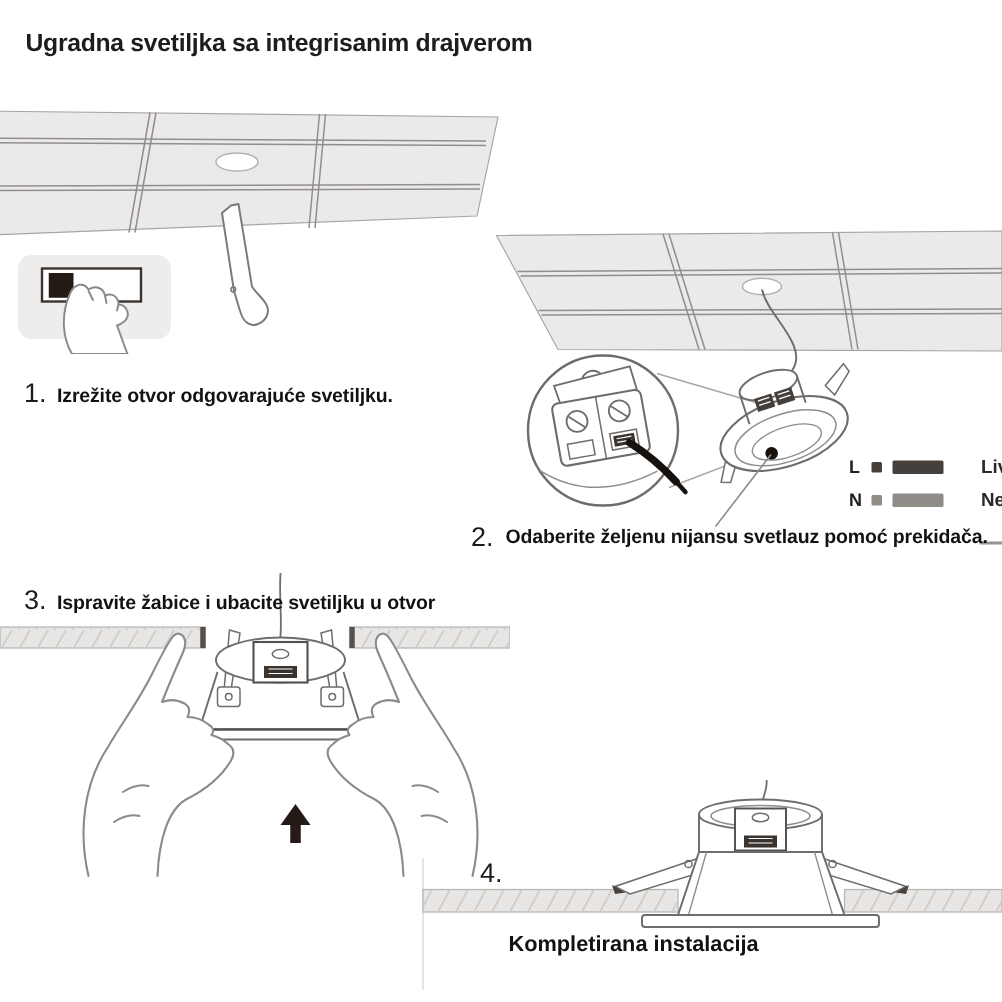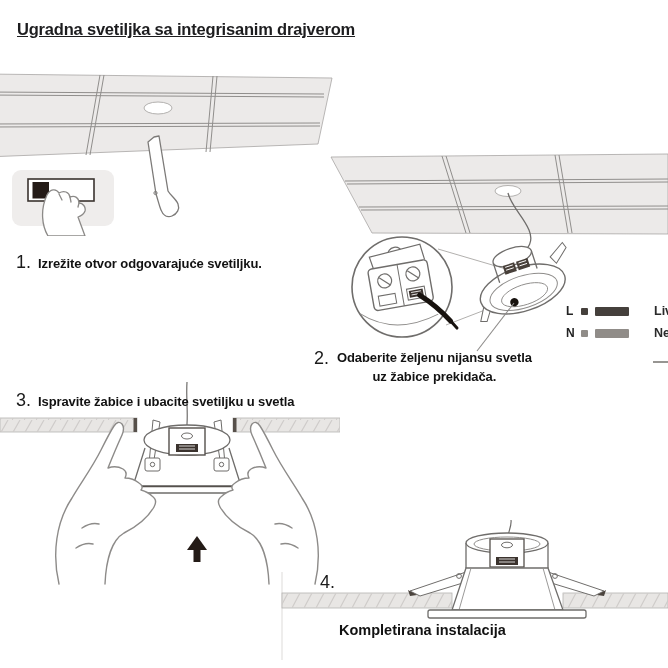--- a/index.html
+++ b/index.html
@@ -1,25 +1,25 @@
 <!DOCTYPE html>
 <html><head>
 <meta charset="utf-8">
 <style>
   html,body{margin:0;padding:0;background:#fff;}
   .sheet{position:relative;width:668px;height:668px;background:#ffffff;overflow:hidden;
          font-family:"Liberation Sans","DejaVu Sans",sans-serif;}
   .abs{position:absolute;}
   .title{position:absolute;left:17px;top:20px;margin:0;font-size:16.5px;font-weight:700;
-         color:#1d1d1f;letter-spacing:-0.2px;text-decoration:underline;}
+         color:#1d1d1f;letter-spacing:-0.2px;}
   .step-line{position:absolute;display:flex;align-items:baseline;gap:7px;}
   .step-num{font-size:18px;font-weight:500;color:#1b1b1b;}
   .step-txt{font-size:13px;font-weight:700;color:#121212;letter-spacing:-0.1px;}
   .step2-block{position:absolute;left:314px;top:348px;display:flex;gap:8px;align-items:flex-start;}
-  .step2-lines{display:flex;flex-direction:column;align-items:center;line-height:19px;}
+  .step2-lines{display:flex;flex-direction:row;align-items:center;line-height:19px;}
   .caption{position:absolute;left:339px;top:622px;font-size:14.5px;font-weight:700;color:#121212;}
   .legend{position:absolute;left:566px;top:304px;display:flex;flex-direction:column;gap:8px;}
   .legend-row{display:flex;align-items:center;gap:5px;}
   .legend-label{font-size:12px;font-weight:700;color:#222;width:10px;}
   .plug{width:7px;height:7px;border-radius:1px;}
   .bar{width:34px;height:9px;border-radius:1px;margin-left:2px;}
   .live-col{background:#45403C;}
   .neutral-col{background:#908C88;}
   .legend-name{font-size:12.5px;font-weight:700;color:#2a2a2a;margin-left:20px;}
   .stray-dash{position:absolute;left:653px;top:361px;width:15px;height:2px;background:#979592;}
@@ -118,21 +118,21 @@
       <span class="bar neutral-col"></span>
       <span class="legend-name">Neutral</span>
     </div>
   </div>
   <div class="stray-dash"></div>
 
   <div class="step2-block">
     <span class="step-num">2.</span>
     <div class="step2-lines">
       <span class="step-txt">Odaberite željenu nijansu svetla</span>
-      <span class="step-txt">uz žabice prekidača.</span>
+      <span class="step-txt">uz pomoć prekidača.</span>
     </div>
   </div>
 
   <svg class="abs" style="left:0;top:378px;" width="340" height="212" viewBox="0 0 340 212">
     <defs>
       <pattern id="hatchD" width="12" height="14" patternUnits="userSpaceOnUse">
         <line x1="0" y1="14" x2="8" y2="0" stroke="#cfccca" stroke-width="1.2"></line>
       </pattern>
     </defs>
     <path d="M187,4 C186,20 188,32 187,46 L187,66" fill="none" stroke="#6f6d6b" stroke-width="1.2"></path>
@@ -171,21 +171,21 @@
       <path d="M82,150 q9,-6 17,-4 M76,170 q9,-6 17,-4" fill="none"></path>
     </g>
     <g fill="#241B17">
       <polygon points="187,172 197,158 207,172"></polygon>
       <rect x="193.5" y="172" width="7" height="12"></rect>
     </g>
   </svg>
 
   <div class="step-line" style="left:16px;top:390px;">
     <span class="step-num">3.</span>
-    <span class="step-txt">Ispravite žabice i ubacite svetiljku u svetla</span>
+    <span class="step-txt">Ispravite žabice i ubacite svetiljku u otvor</span>
   </div>
 
   <svg class="abs" style="left:280px;top:518px;" width="388" height="150" viewBox="0 0 388 150">
     <defs>
       <pattern id="hatchE" width="12" height="15" patternUnits="userSpaceOnUse">
         <line x1="0" y1="15" x2="8" y2="0" stroke="#cfccca" stroke-width="1.2"></line>
       </pattern>
     </defs>
     <line x1="2" y1="54" x2="2" y2="142" stroke="#dddbd9" stroke-width="1"></line>
     <g>

